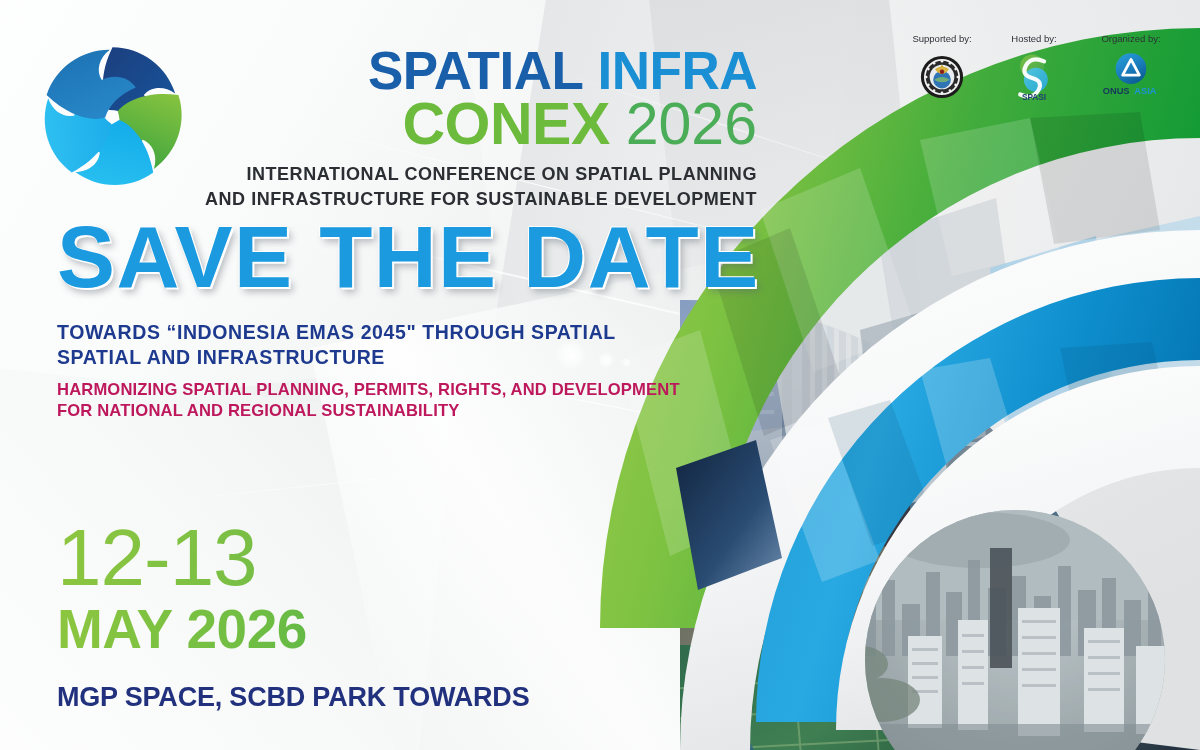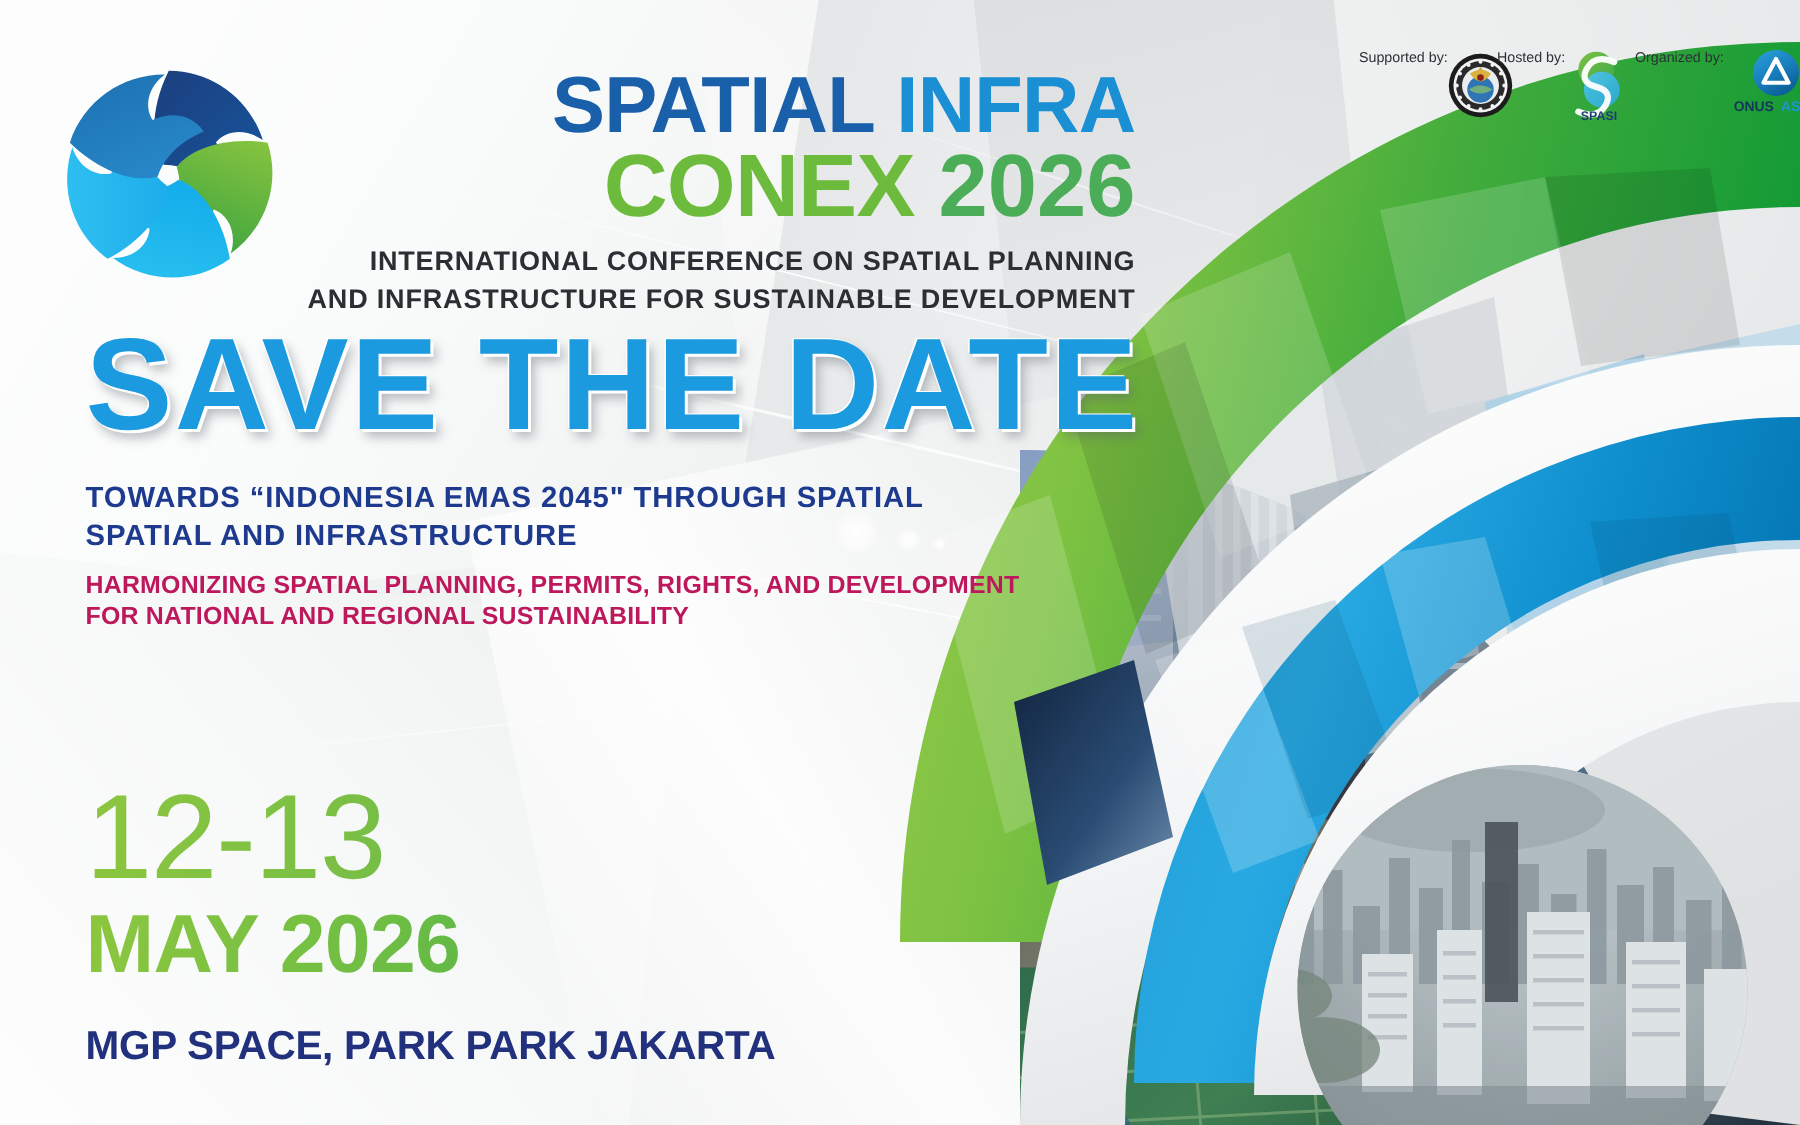--- a/index.html
+++ b/index.html
@@ -69,27 +69,27 @@
     font-family:"Liberation Sans", sans-serif;
     white-space:nowrap;
   }
   .lt-spatial{ color:#1a5faa; }
   .lt-infra{ color:#1b8fd4; }
   .lt-row2{
     font-size:59px; font-weight:bold; letter-spacing:-.5px; line-height:1.0;
     margin-top:-2px; white-space:nowrap;
   }
   .lt-conex{ color:#6dbb3c; }
-  .lt-year{ color:#4bad57; font-weight:bold; letter-spacing:0px; }
+  .lt-year{ color:#4bad57; font-weight:normal; letter-spacing:0px; }
   .lt-sub{ margin-top:8px; color:#2b2f33; font-size:18px; font-weight:bold;
            letter-spacing:.55px; line-height:1.42; }
 
   
   .sponsors{ position:absolute; right:28px; top:33px; display:flex; gap:20px; align-items:flex-start; }
-  .sp-col{ display:flex; flex-direction:row; align-items:flex-start; width:72px; }
+  .sp-col{ display:flex; flex-direction:column; align-items:center; width:72px; }
   .sp-col.wide{ width:82px; }
   .sp-label{ font-size:9.5px; color:#2c3136; font-weight:normal; margin-bottom:9px; white-space:nowrap; }
   .sp-logo{ height:48px; display:flex; align-items:center; justify-content:center; }
   .sp-logo svg{ display:block; }
 
   
   .std{
     position:absolute; left:57px; top:213px;
     font-size:87px; font-weight:bold; letter-spacing:1.5px;
     color:#1c9ae0; line-height:1;
@@ -606,16 +606,16 @@
     </div>
     <div class="theme-sub">
       <div>HARMONIZING SPATIAL PLANNING, PERMITS, RIGHTS, AND DEVELOPMENT</div>
       <div>FOR NATIONAL AND REGIONAL SUSTAINABILITY</div>
     </div>
   </div>
 
   <div class="dateblock">
     <div class="date-big">12-13</div>
     <div class="date-month">MAY 2026</div>
-    <div class="venue">MGP SPACE, PARK PARK JAKARTA</div>
+    <div class="venue">MGP SPACE, SCBD PARK TOWARDS</div>
   </div>
 
 </div>
 
 </body></html>

